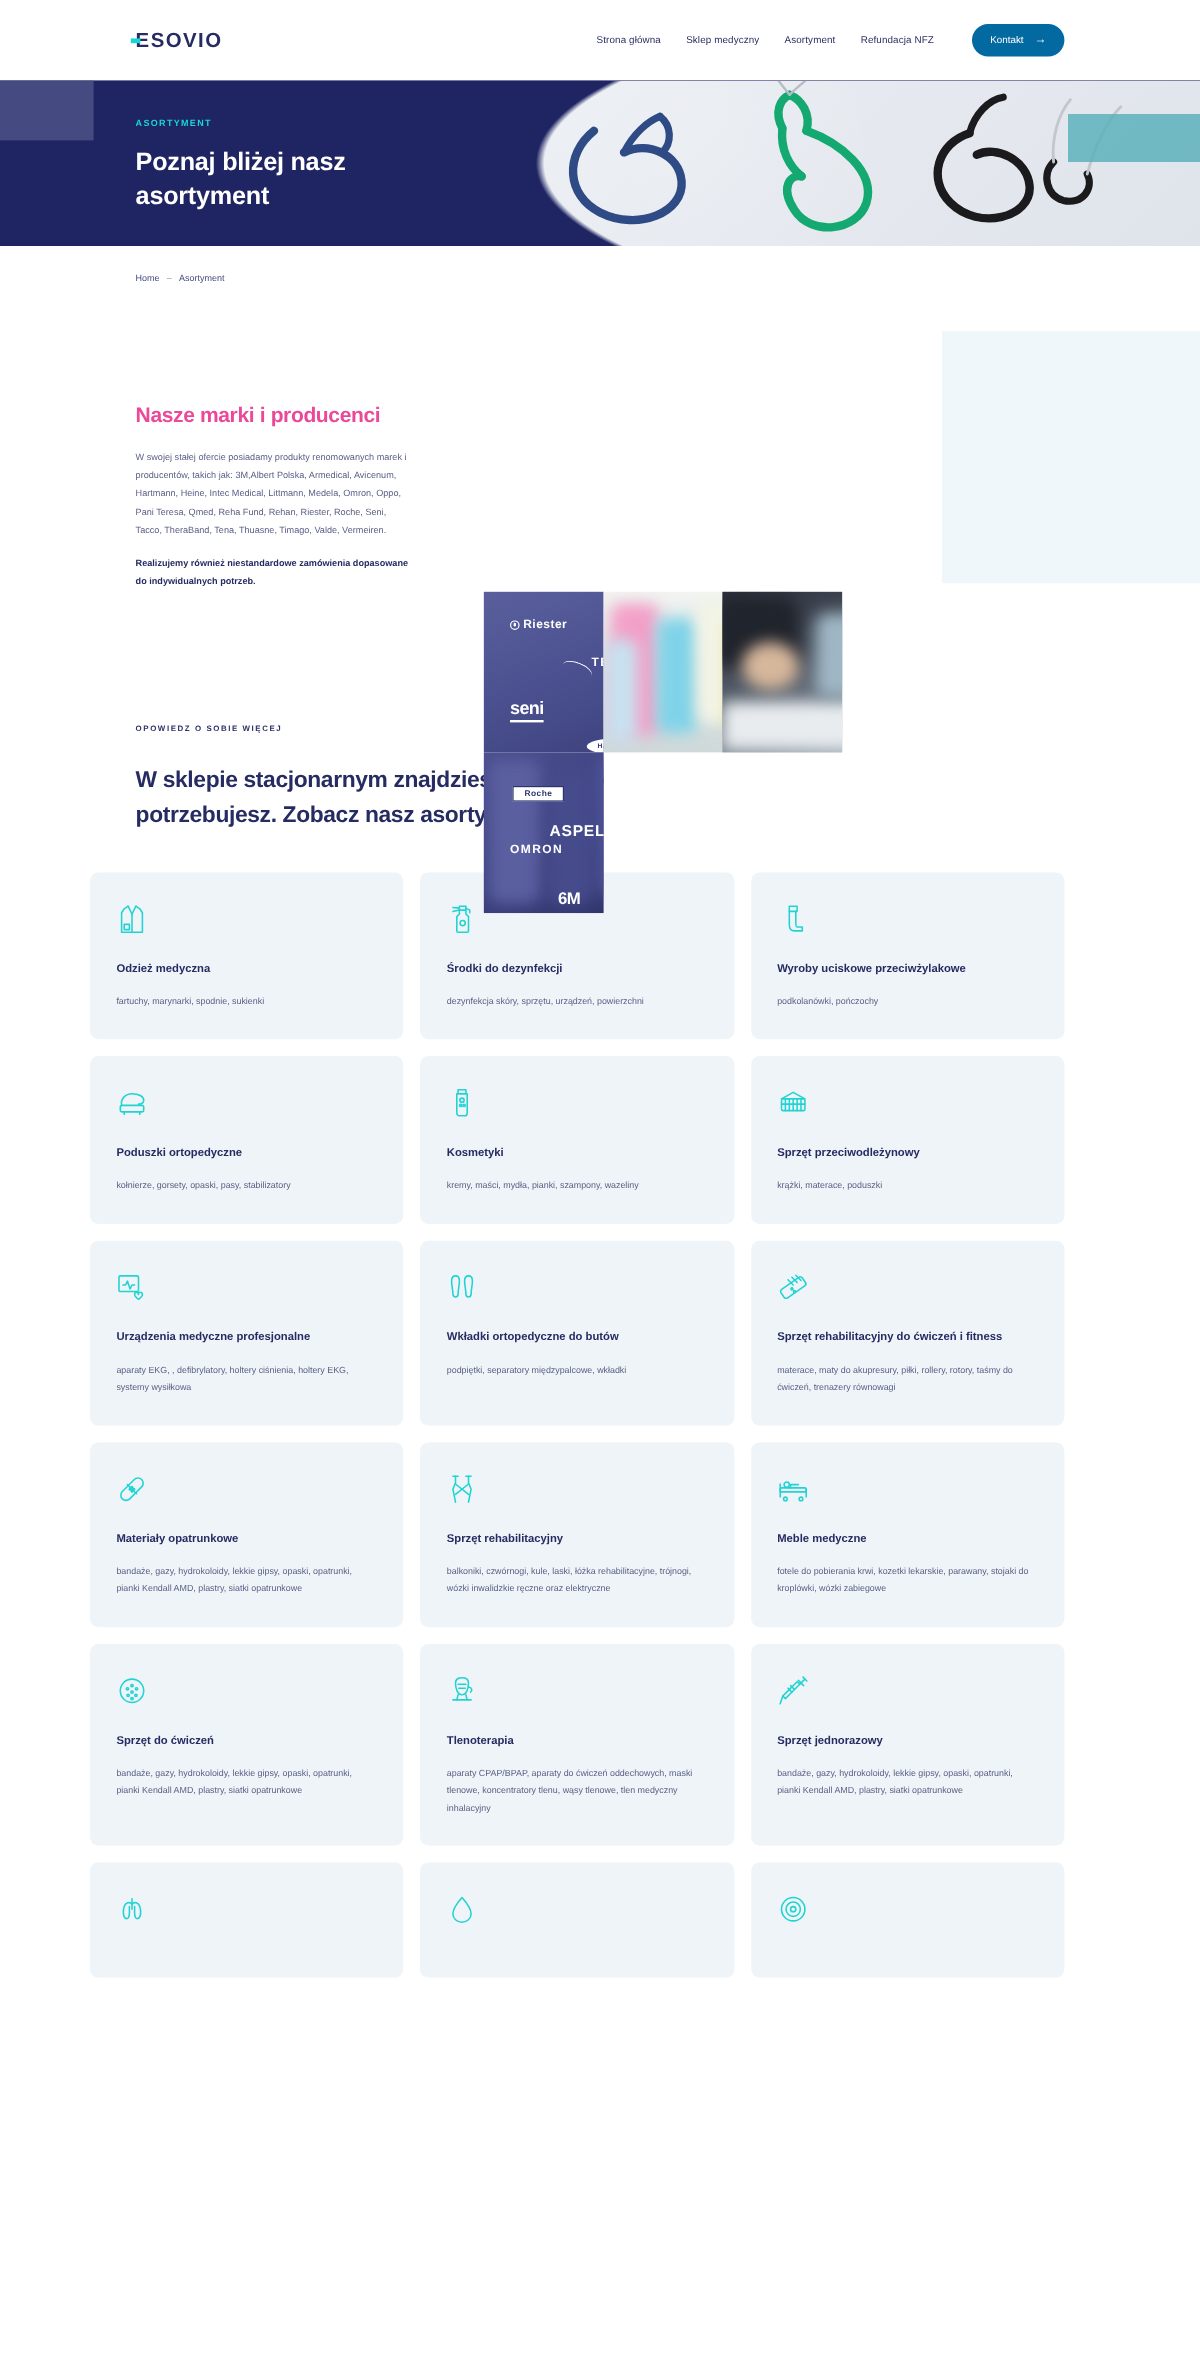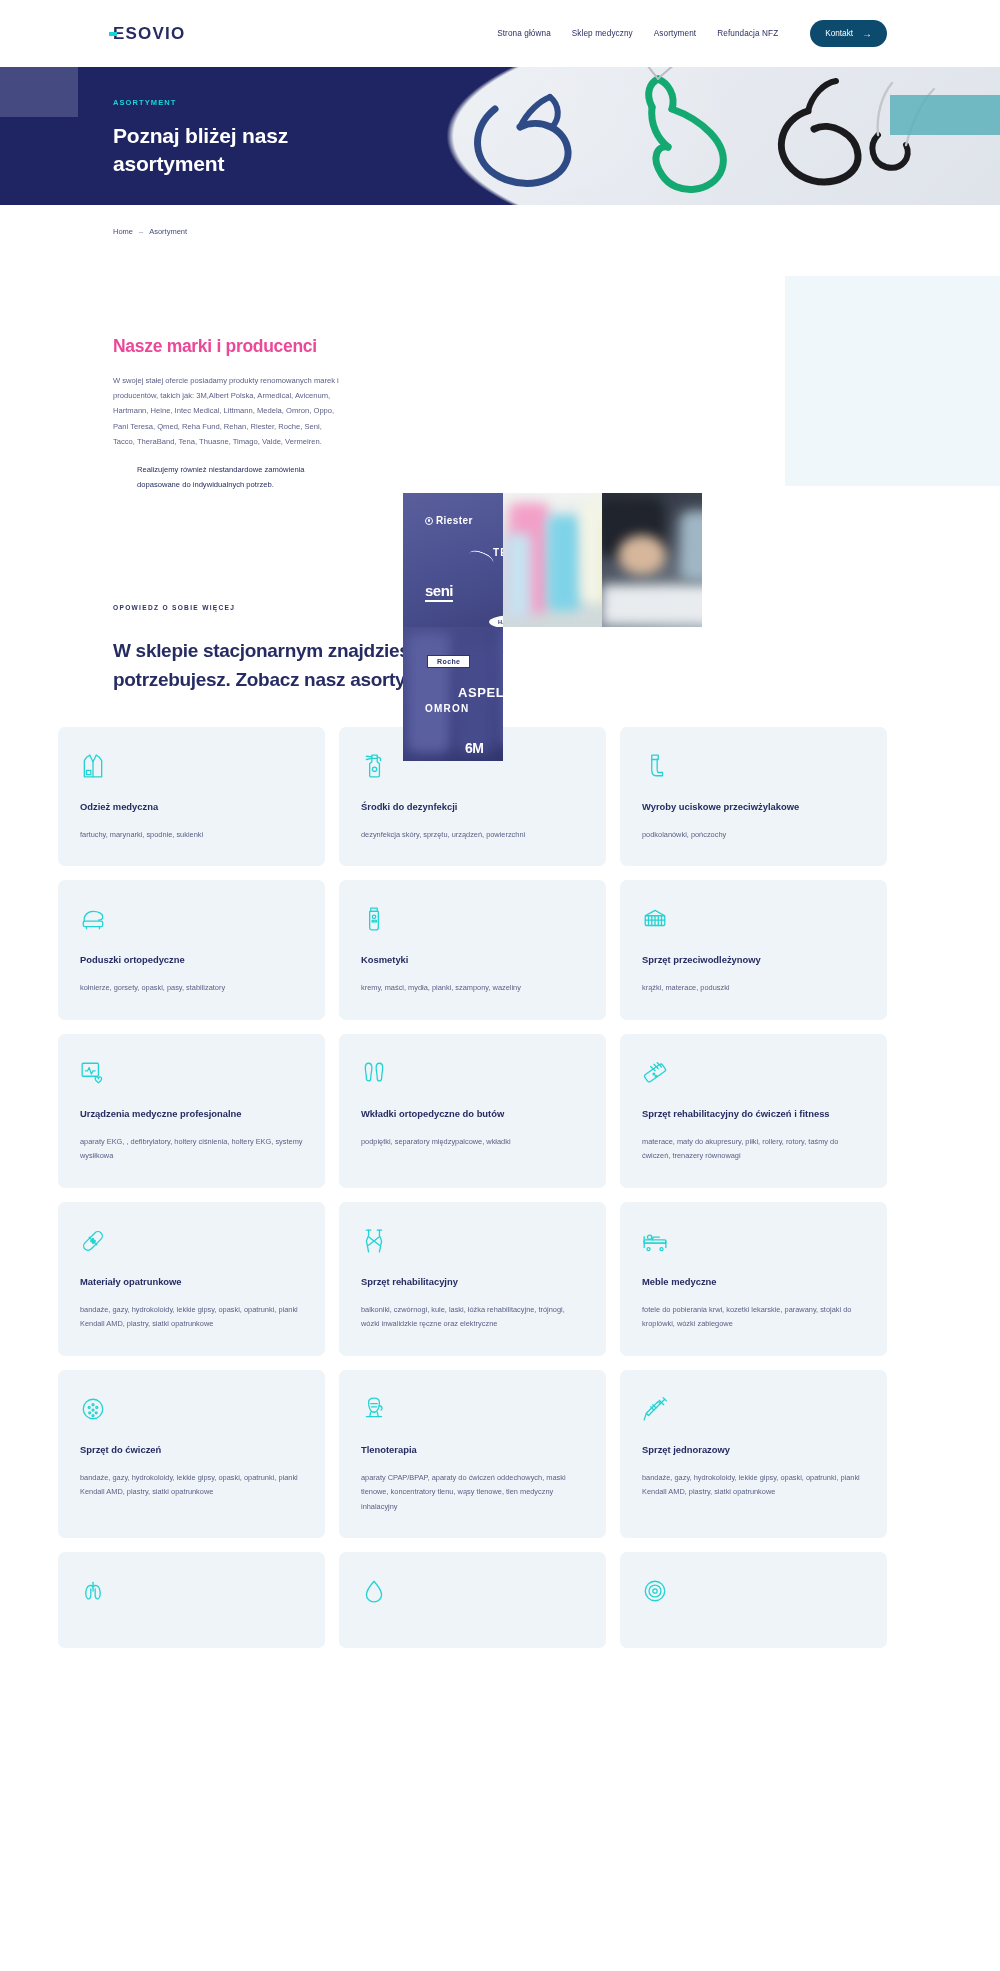--- a/index.html
+++ b/index.html
@@ -45,21 +45,21 @@
   }
   .nav-item {
     font-size: 8.2px;
     color: #2a2f63;
     letter-spacing: 0.1px;
     white-space: nowrap;
     cursor: pointer;
   }
   .nav-cta {
     margin-left: 11px;
-    background: #0c4a6e;
+    background: #0369a1;
     color: #ffffff;
     border-radius: 30px;
     height: 27px;
     padding: 0 15px;
     display: flex;
     align-items: center;
     gap: 9px;
     font-size: 8.2px;
     cursor: pointer;
     border: none;
@@ -157,25 +157,24 @@
     color: #ec4899;
     letter-spacing: -0.3px;
     margin-bottom: 16px;
   }
   .brands-p {
     font-size: 7.6px;
     line-height: 2.0;
     color: #5a5f86;
   }
   .brands-p.bold {
-    font-weight: 400;
+    font-weight: 700;
     color: #262c62;
     margin-top: 14px;
     line-height: 1.95;
-    margin-left: 24px;
   }
   .brands-collage {
     position: absolute;
     left: 403px; top: 257px;
     width: 299px; height: 268px;
     display: grid;
     grid-template-columns: 1fr 1fr 1fr;
     grid-template-rows: 1fr 1fr;
     z-index: 2;
     overflow: hidden;
@@ -240,21 +239,21 @@
     font-size: 19px;
     font-weight: 700;
     line-height: 1.55;
     color: #262c62;
     letter-spacing: -0.3px;
     max-width: 470px;
   }
 
   
   .cards {
-    padding: 32px 113px 0 58px;
+    padding: 32px 113px 0 75px;
     display: grid;
     grid-template-columns: repeat(3, 1fr);
     gap: 14px;
     align-items: stretch;
   }
   .card {
     background: #eef4f7;
     border-radius: 7px;
     padding: 26px 22px 24px 22px;
     cursor: pointer;

